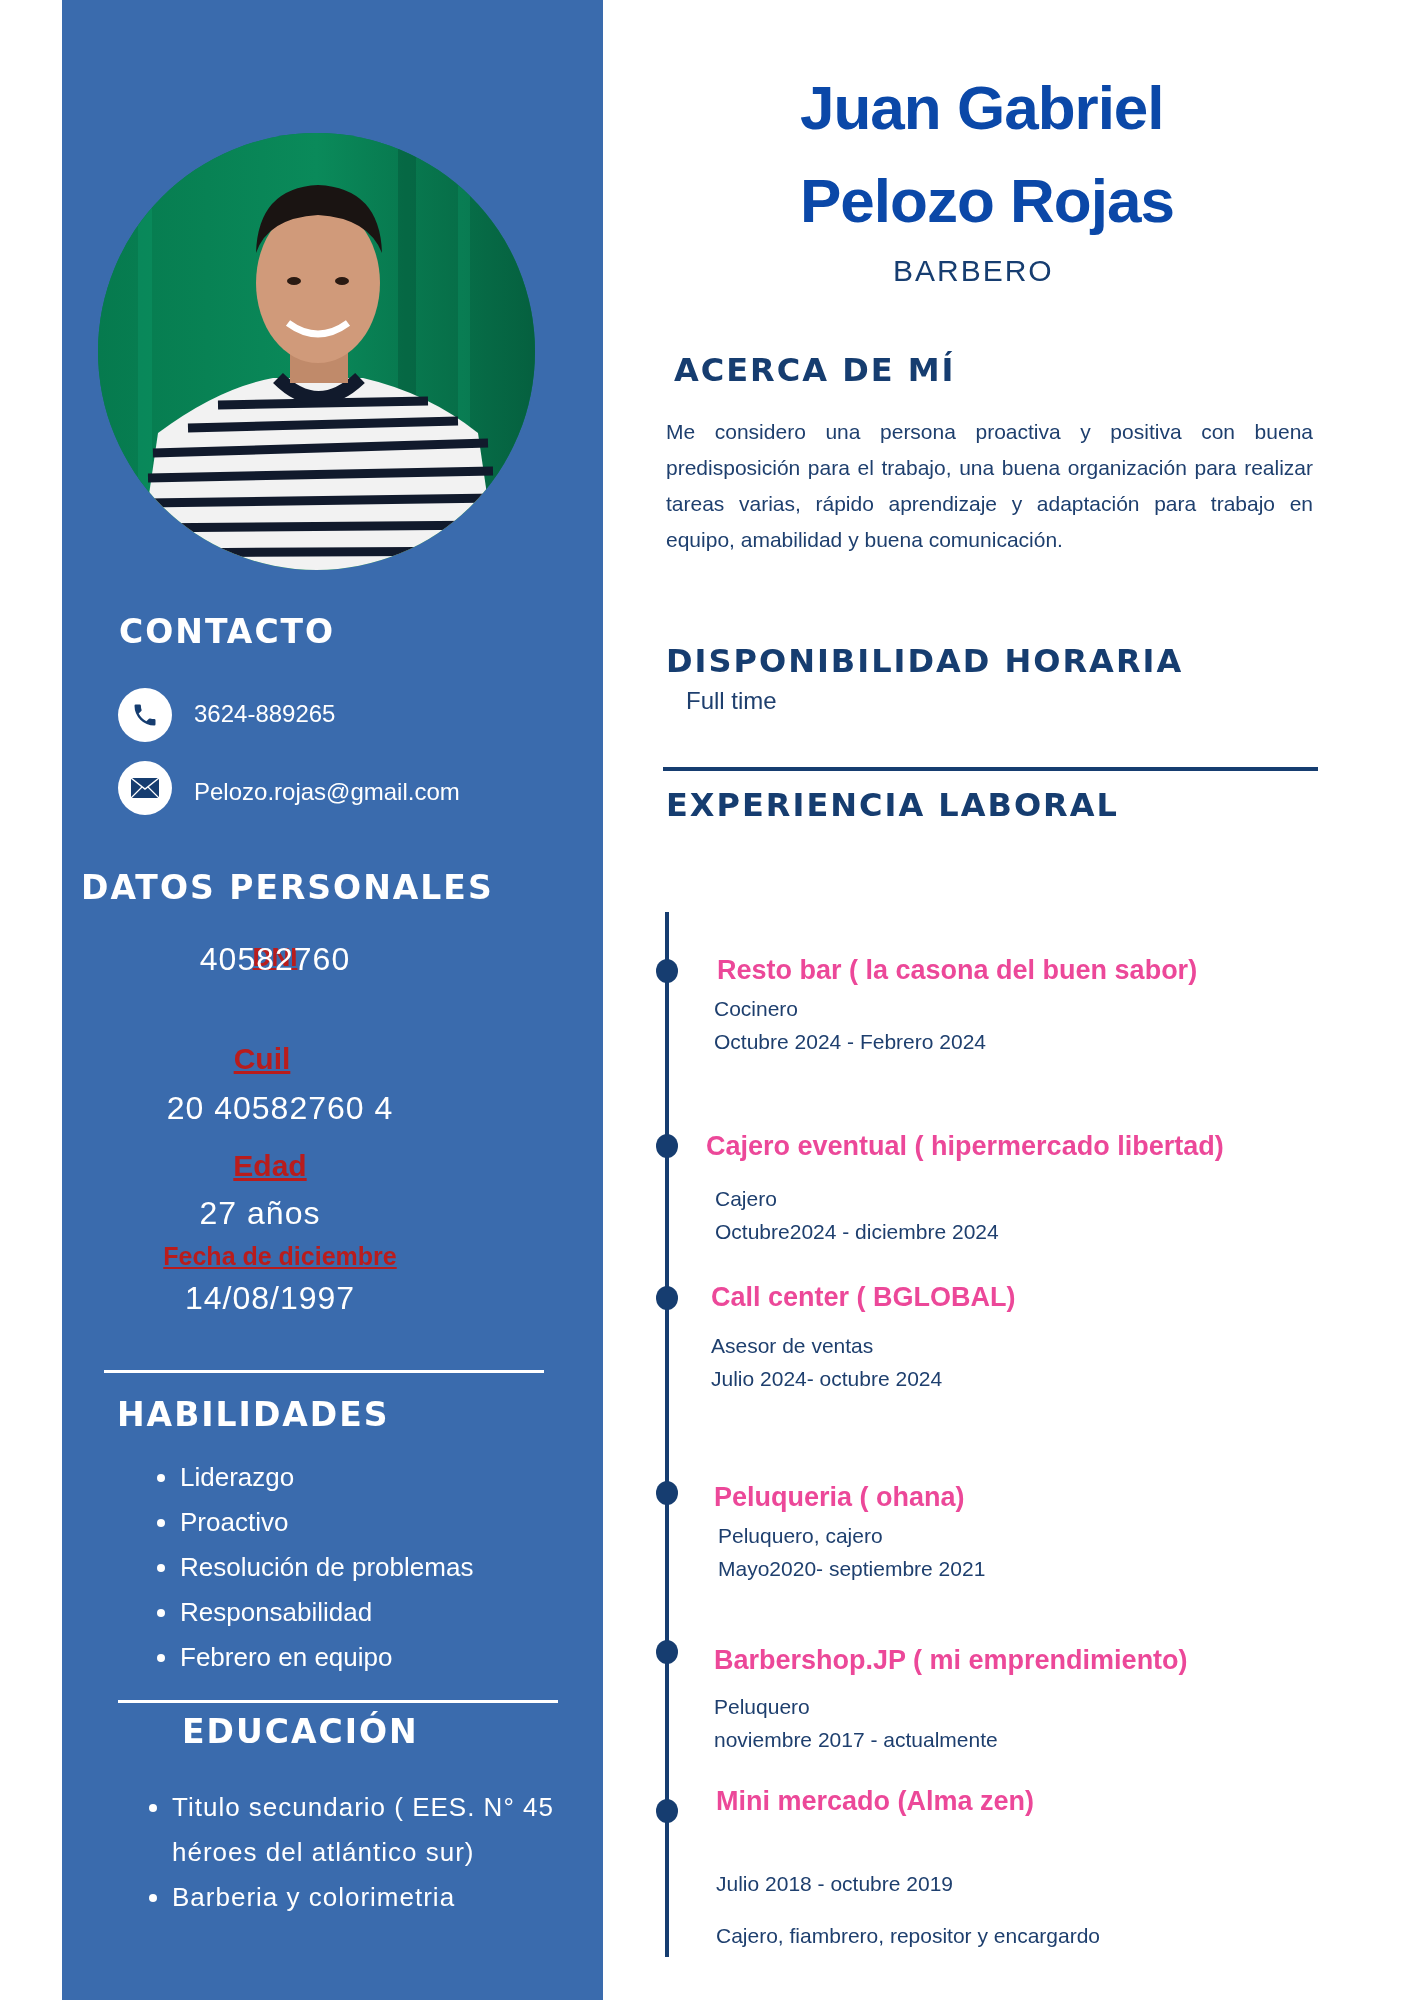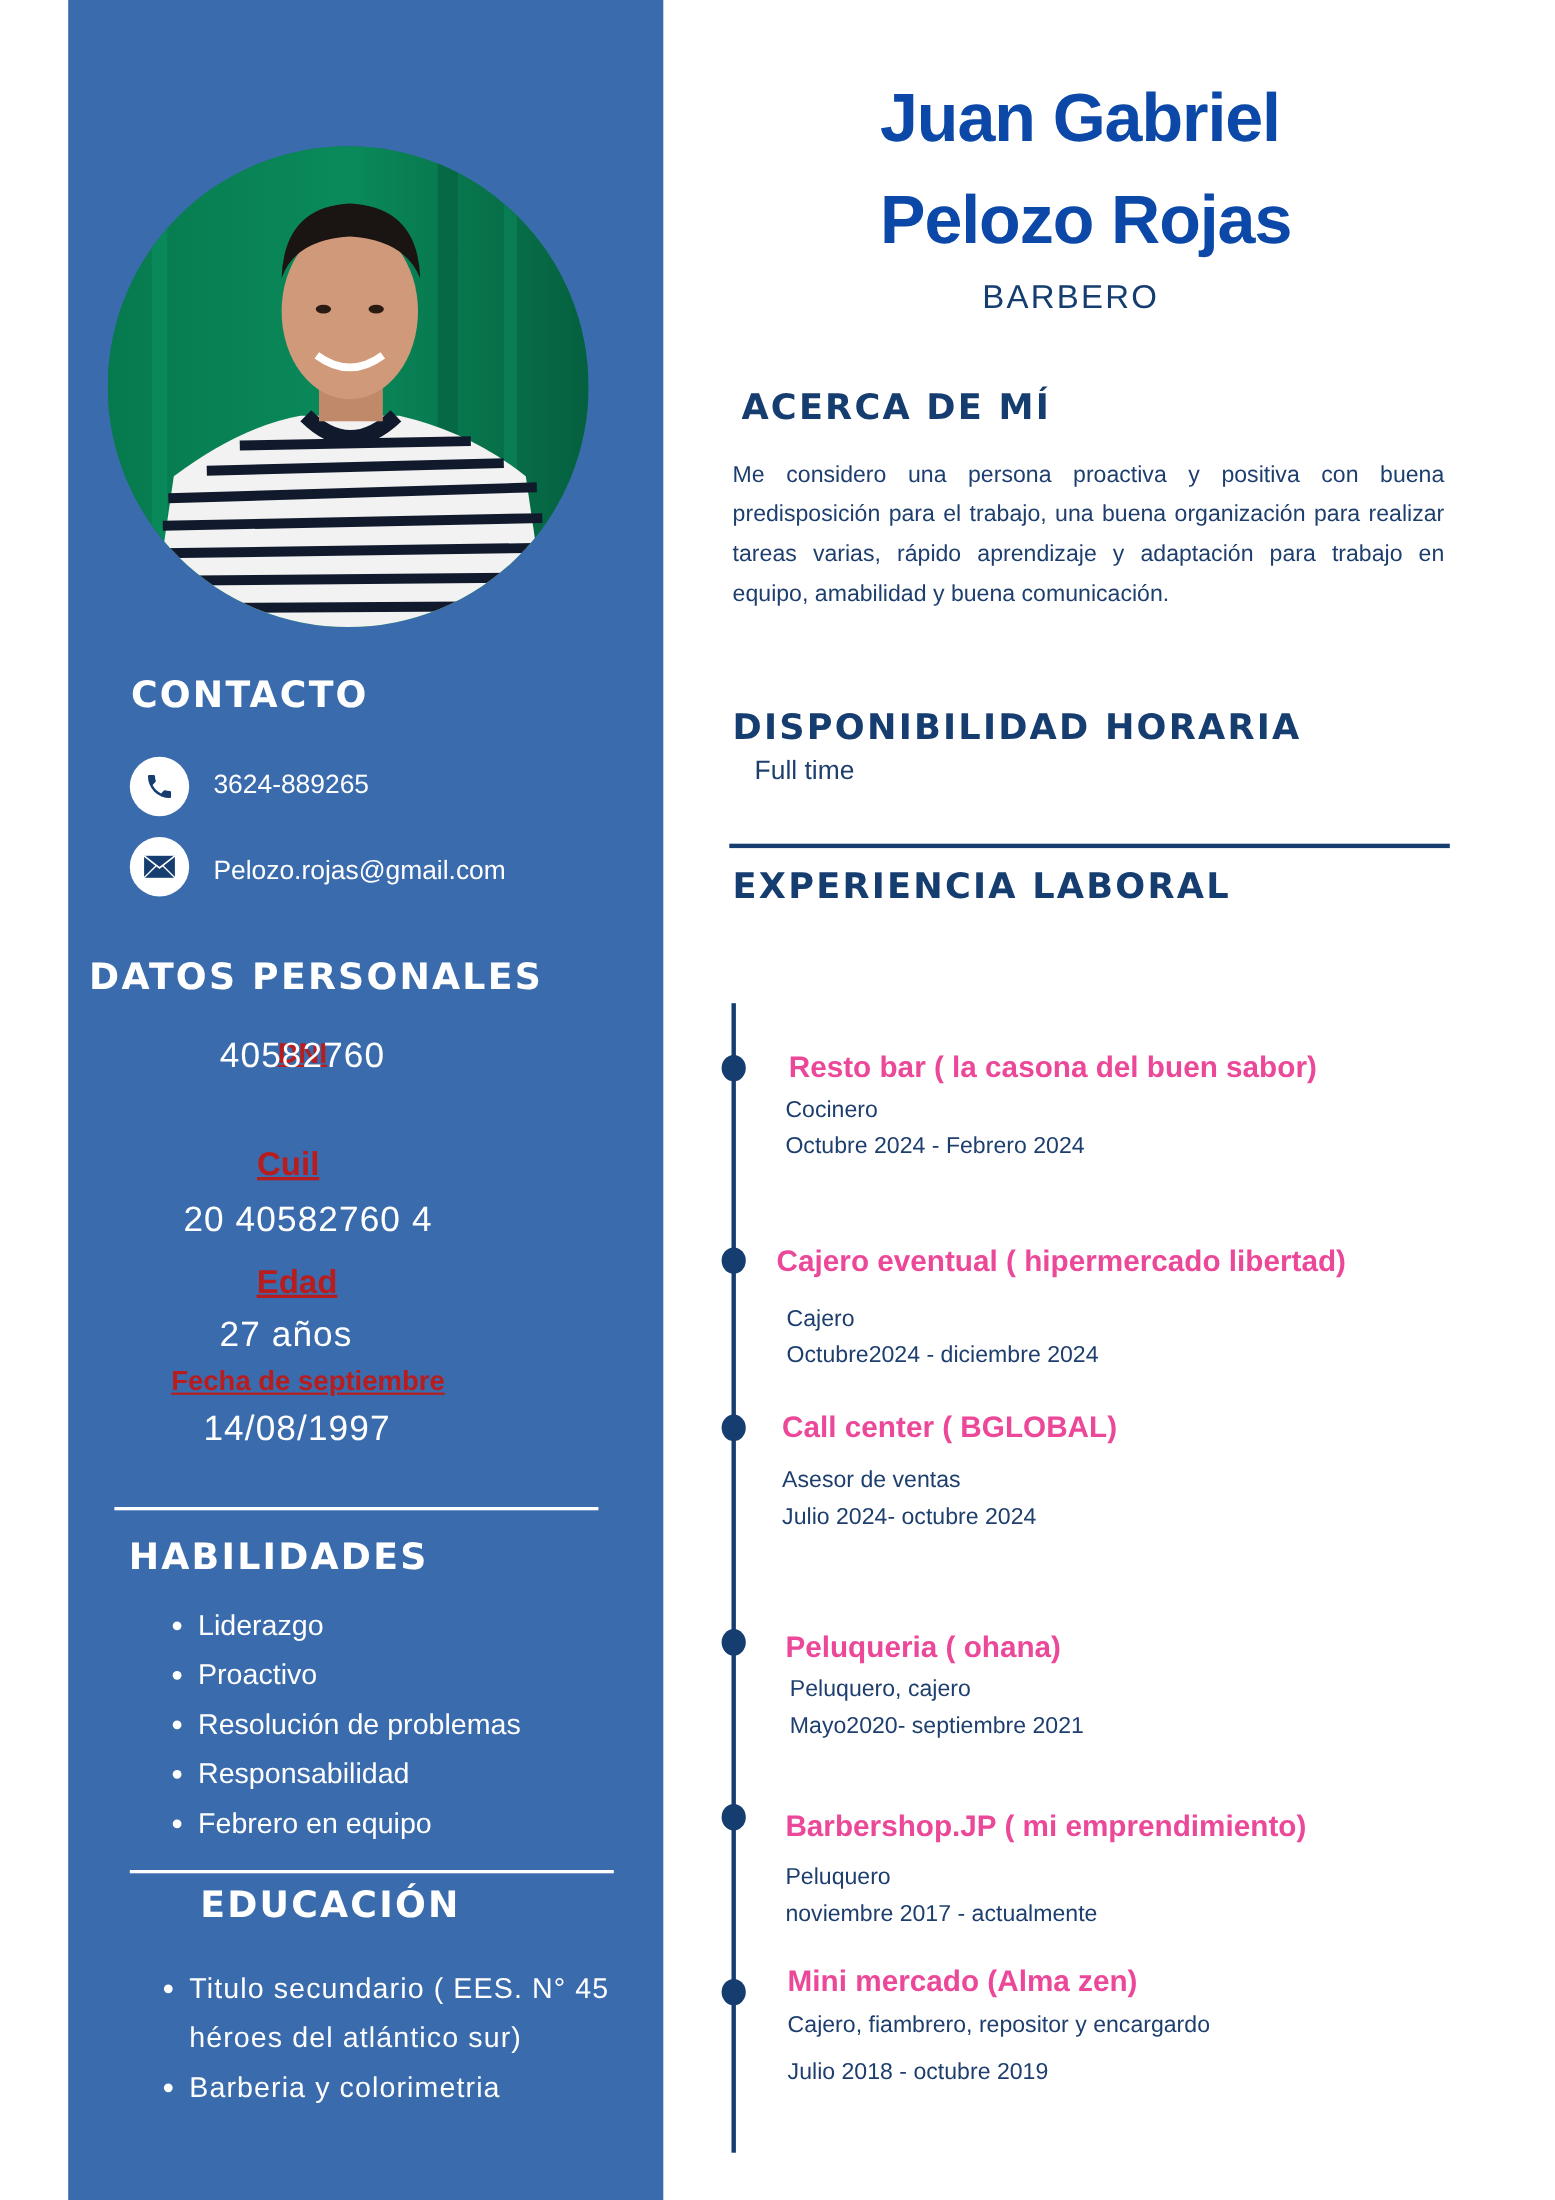--- a/index.html
+++ b/index.html
@@ -84,21 +84,21 @@
 
 <div class="abs plabel" style="left:175px;width:200px;top:942px;">DNI</div>
 <div class="abs pval" style="left:145px;width:260px;top:941px;">40582760</div>
 
 <div class="abs plabel" style="left:162px;width:200px;top:1042px;font-size:30px;">Cuil</div>
 <div class="abs pval" style="left:130px;width:300px;top:1090px;">20 40582760 4</div>
 
 <div class="abs plabel" style="left:170px;width:200px;top:1149px;font-size:30px;">Edad</div>
 <div class="abs pval" style="left:160px;width:200px;top:1195px;">27 años</div>
 
-<div class="abs plabel" style="left:130px;width:300px;top:1242px;font-size:25px;">Fecha de septiembre</div>
+<div class="abs plabel" style="left:130px;width:300px;top:1242px;font-size:25px;">Fecha de diciembre</div>
 <div class="abs pval" style="left:150px;width:240px;top:1280px;">14/08/1997</div>
 
 <div class="hline" style="left:104px;top:1370px;width:440px;"></div>
 
 <div class="abs shead" style="left:117px;top:1395px;">HABILIDADES</div>
 <ul class="abs skills" style="left:180px;top:1455px;width:400px;line-height:45px;">
   <li>Liderazgo</li>
   <li>Proactivo</li>
   <li>Resolución de problemas</li>
   <li>Responsabilidad</li>
@@ -149,14 +149,14 @@
 <div class="abs jsub" style="left:718px;top:1524px;">Peluquero, cajero</div>
 <div class="abs jsub" style="left:718px;top:1557px;">Mayo2020- septiembre 2021</div>
 
 <div class="dot" style="top:1640px;"></div>
 <div class="abs jtitle" style="left:714px;top:1645px;">Barbershop.JP ( mi emprendimiento)</div>
 <div class="abs jsub" style="left:714px;top:1695px;">Peluquero</div>
 <div class="abs jsub" style="left:714px;top:1728px;">noviembre 2017 - actualmente</div>
 
 <div class="dot" style="top:1799px;"></div>
 <div class="abs jtitle" style="left:716px;top:1786px;">Mini mercado (Alma zen)</div>
-<div class="abs jsub" style="left:716px;top:1829px;">Cajero, fiambrero, repositor y encargardo</div>
+<div class="abs jsub" style="left:716px;top:1924px;">Cajero, fiambrero, repositor y encargardo</div>
 <div class="abs jsub" style="left:716px;top:1872px;">Julio 2018 - octubre 2019</div>
 
 </body></html>

